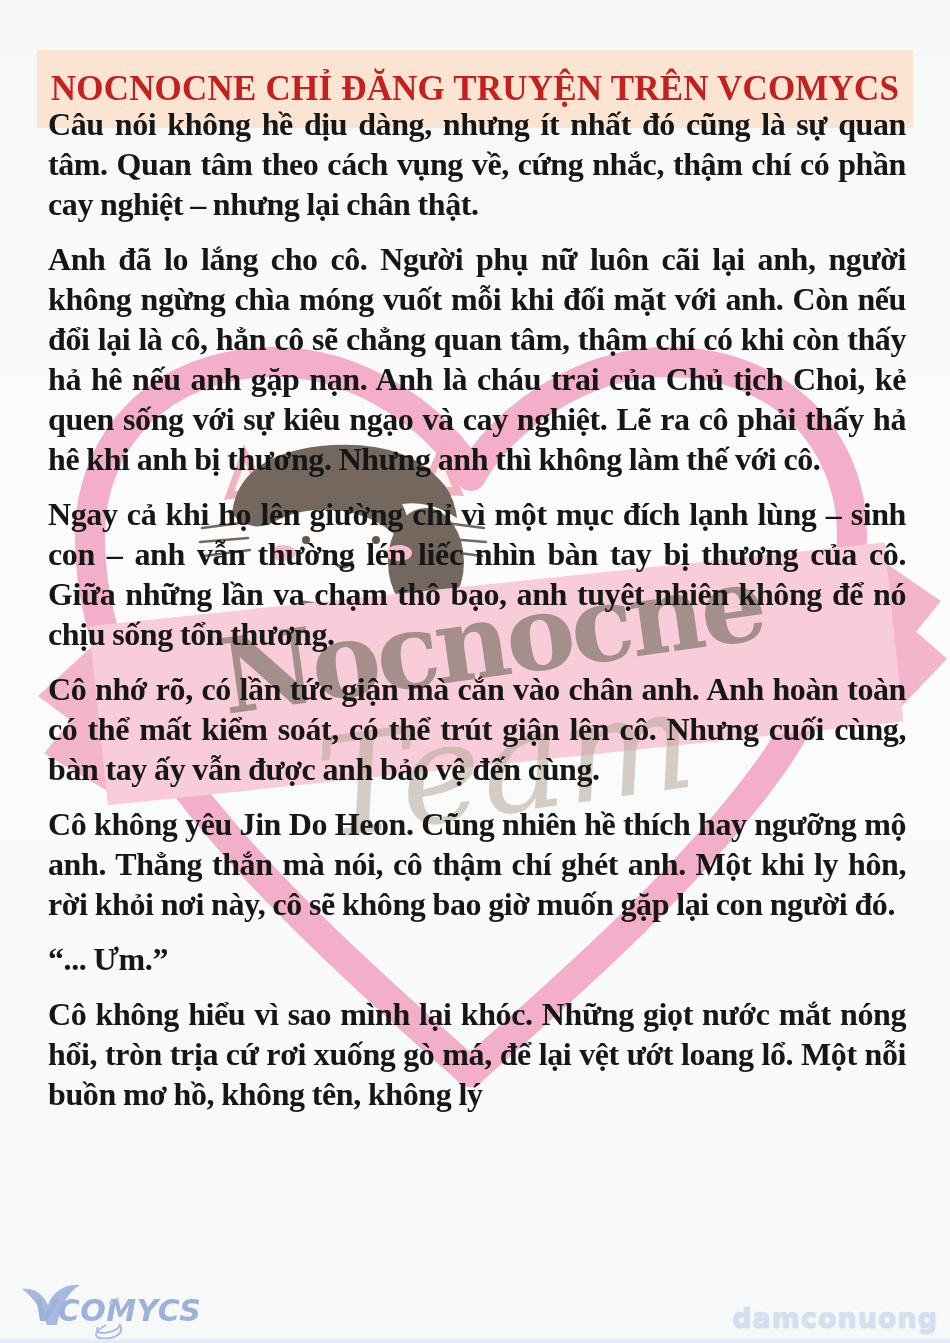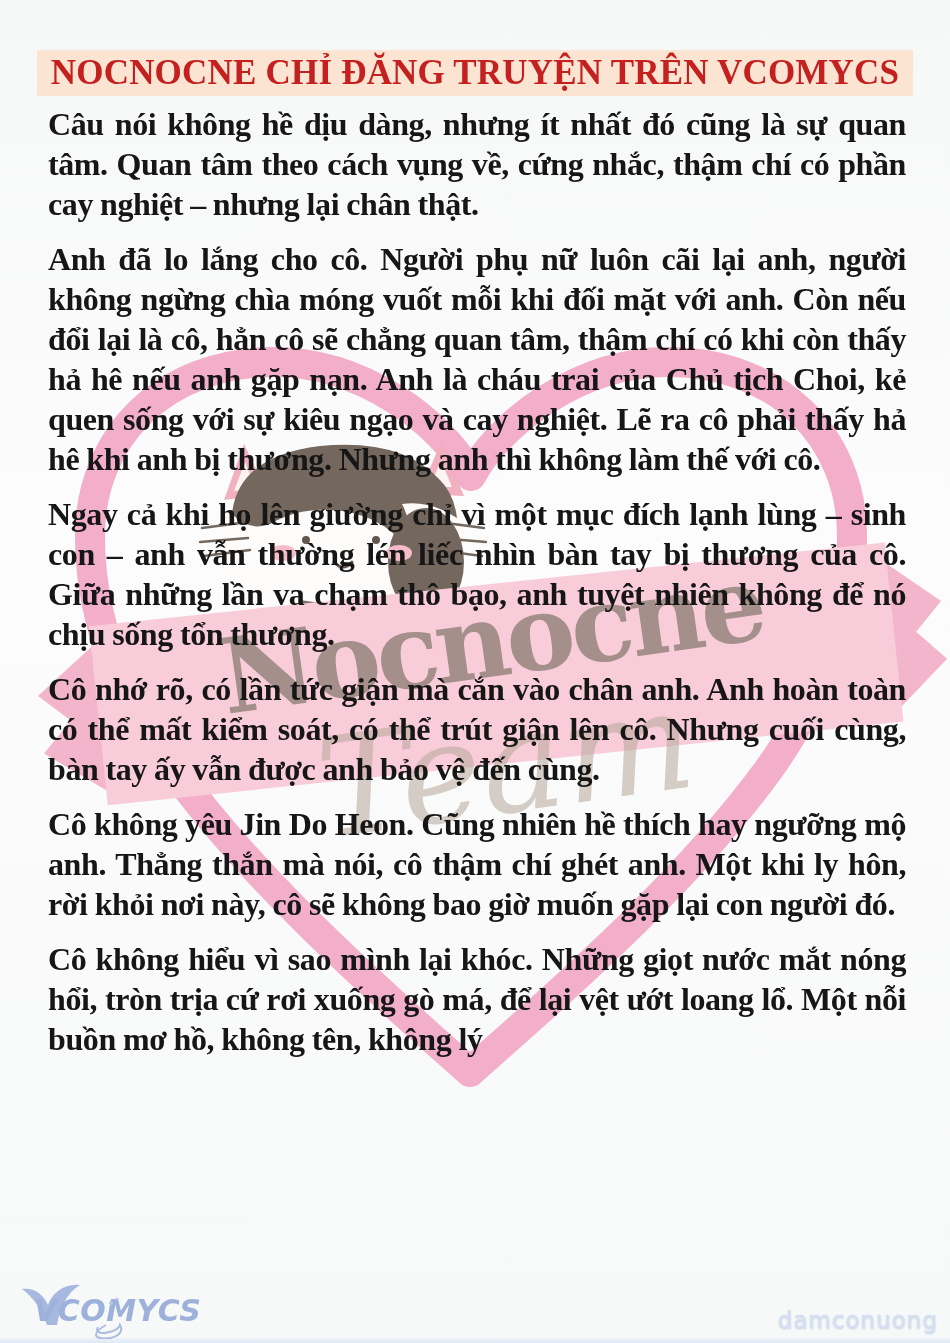--- a/index.html
+++ b/index.html
@@ -13,43 +13,43 @@
   }
   .watermark{position:absolute;left:0;top:0;width:950px;height:1343px;z-index:0;}
   .header-wrap{position:absolute;top:50px;left:0;right:0;text-align:center;z-index:2;}
   .header-band{
     display:inline-block;
     background:#fbe4d1;
     color:#c3201f;
     font-weight:700;
     font-size:35px;
     line-height:46px;
-    padding:0 14px;
+    padding:16px 14px;
     letter-spacing:0.2px;
     white-space:nowrap;
   }
   .body-text{
     position:absolute;top:104px;left:48px;width:858px;z-index:2;
   }
   .body-text p{
     margin:0 0 15px 0;
     font-size:32px;
     font-weight:700;
     color:#161616;
     line-height:40px;
     text-align:justify;
     letter-spacing:-0.4px;
     word-spacing:-0.5px;
   }
   .footer-logo{position:absolute;left:14px;bottom:4px;z-index:3;}
   .credit{
     position:absolute;right:12px;bottom:10px;z-index:3;
     font-family:"DejaVu Sans", sans-serif;
-    font-weight:400;
-    font-size:23px;
+    font-weight:700;
+    font-size:27px;
     letter-spacing:1px;
     color:#d3dff0;
     text-shadow:0 0 2px #ffffff,0 1px 2px #aebfd8,0 0 1px #9fb4d6;
   }
   .bottom-strip{
     position:absolute;left:0;right:0;bottom:0;height:5px;z-index:1;
     background:linear-gradient(180deg,#eef3fa,#dbe6f4);
     opacity:.9;
   }
 </style>
@@ -110,20 +110,21 @@
   <div class="header-wrap">
     <span class="header-band">NOCNOCNE CHỈ ĐĂNG TRUYỆN TRÊN VCOMYCS</span>
   </div>
 
   <div class="body-text">
     <p>Câu nói không hề dịu dàng, nhưng ít nhất đó cũng là sự quan tâm. Quan tâm theo cách vụng về, cứng nhắc, thậm chí có phần cay nghiệt – nhưng lại chân thật.</p>
     <p>Anh đã lo lắng cho cô. Người phụ nữ luôn cãi lại anh, người không ngừng chìa móng vuốt mỗi khi đối mặt với anh. Còn nếu đổi lại là cô, hẳn cô sẽ chẳng quan tâm, thậm chí có khi còn thấy hả hê nếu anh gặp nạn. Anh là cháu trai của Chủ tịch Choi, kẻ quen sống với sự kiêu ngạo và cay nghiệt. Lẽ ra cô phải thấy hả hê khi anh bị thương. Nhưng anh thì không làm thế với cô.</p>
     <p>Ngay cả khi họ lên giường chỉ vì một mục đích lạnh lùng – sinh con – anh vẫn thường lén liếc nhìn bàn tay bị thương của cô. Giữa những lần va chạm thô bạo, anh tuyệt nhiên không để nó chịu sống tổn thương.</p>
     <p>Cô nhớ rõ, có lần tức giận mà cắn vào chân anh. Anh hoàn toàn có thể mất kiểm soát, có thể trút giận lên cô. Nhưng cuối cùng, bàn tay ấy vẫn được anh bảo vệ đến cùng.</p>
     <p>Cô không yêu Jin Do Heon. Cũng nhiên hề thích hay ngưỡng mộ anh. Thẳng thắn mà nói, cô thậm chí ghét anh. Một khi ly hôn, rời khỏi nơi này, cô sẽ không bao giờ muốn gặp lại con người đó.</p>
+    <p>“... Ưm.”</p>
     <p>Cô không hiểu vì sao mình lại khóc. Những giọt nước mắt nóng hổi, tròn trịa cứ rơi xuống gò má, để lại vệt ướt loang lổ. Một nỗi buồn mơ hồ, không tên, không lý</p>
   </div>
 
   <svg class="footer-logo" width="190" height="64" viewBox="0 0 190 64" aria-hidden="true">
     <path d="M8,14 C20,12 30,20 34,30 C38,17 52,8 66,10 C53,18 46,32 43,50 L33,50 C29,36 19,22 8,14 Z" fill="#9db1da" opacity="0.9"></path>
     <text x="20" y="46" font-family="'DejaVu Sans', sans-serif" font-style="italic" font-weight="bold" font-size="30" letter-spacing="0.5" fill="#9db1da">VCOMYCS</text>
     <path d="M92,50 C60,68 116,68 106,50 C104,58 78,62 84,52" stroke="#9db1da" stroke-width="2" fill="none" opacity="0.85"></path>
     <circle cx="97" cy="28" r="2" fill="#b9c8e8"></circle>
     <circle cx="103" cy="24" r="1.5" fill="#b9c8e8"></circle>
   </svg>

